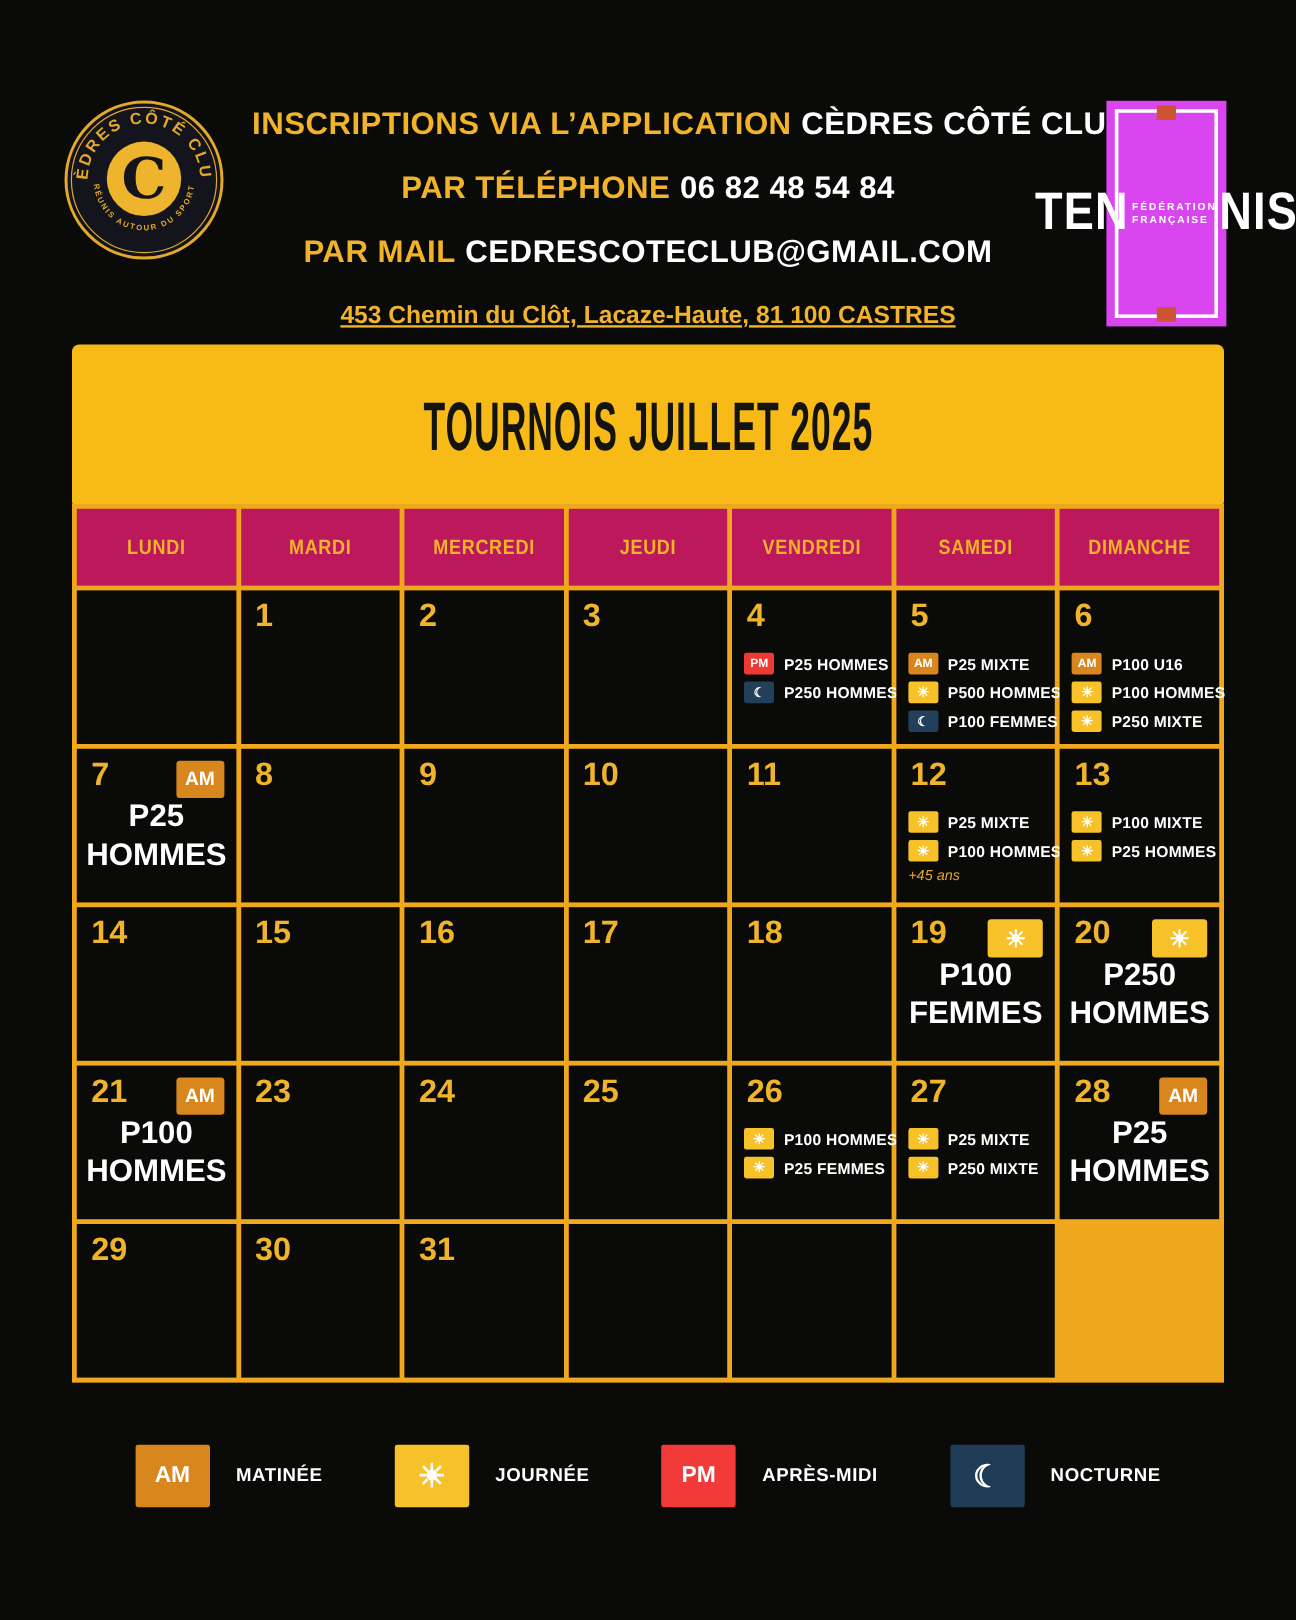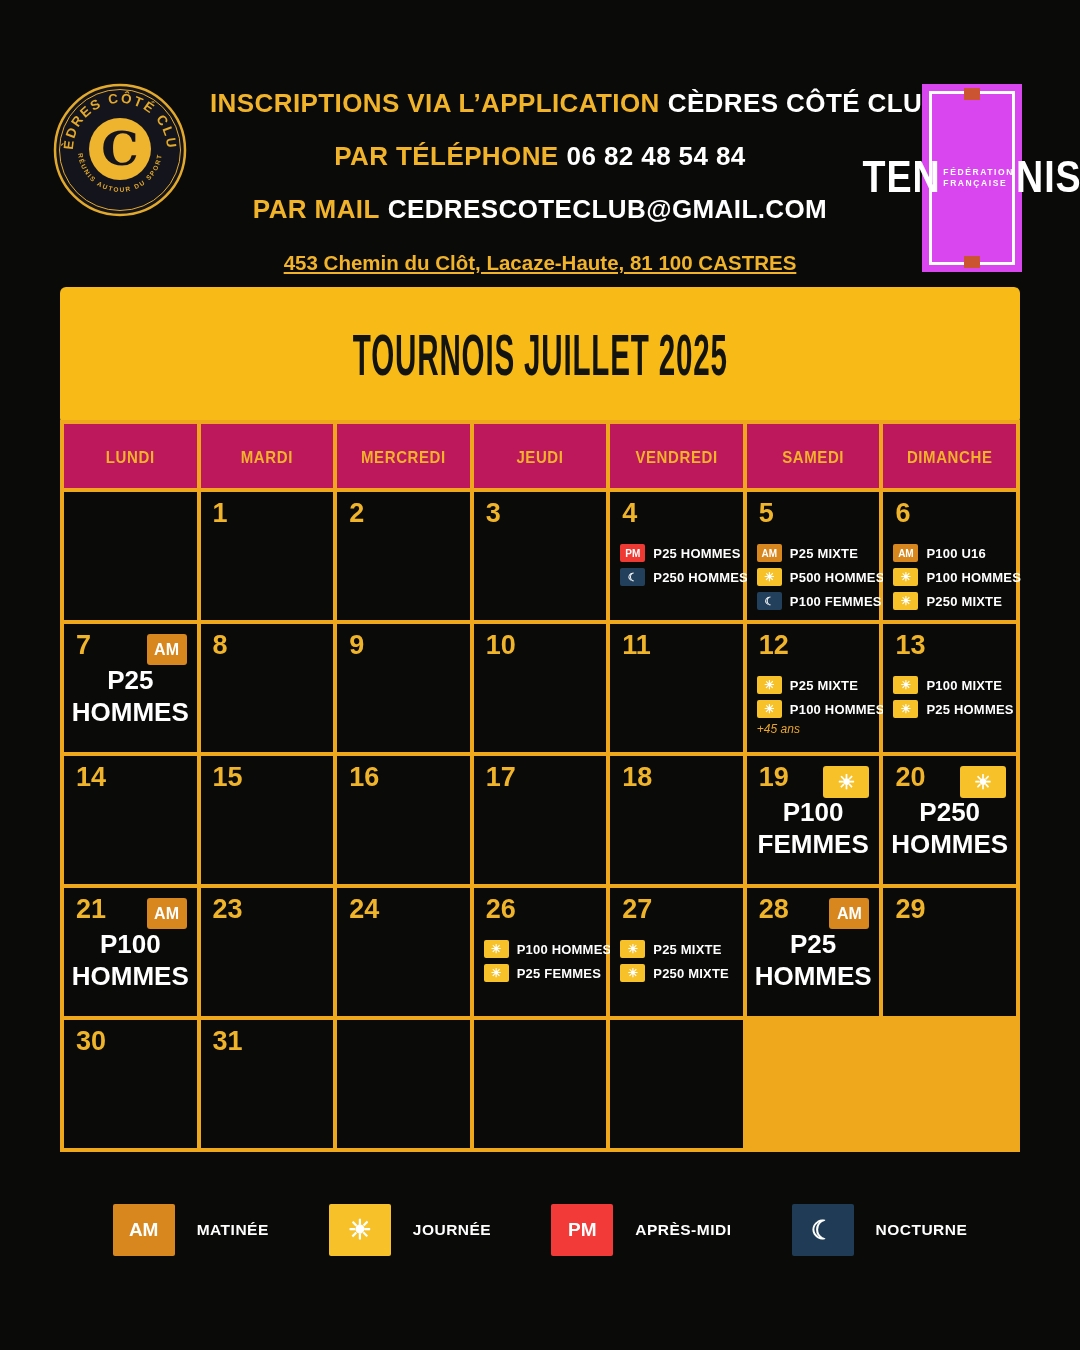--- a/index.html
+++ b/index.html
@@ -276,20 +276,23 @@
       <span class="corner am">AM</span>
       <div class="headline">P100 HOMMES</div>
     </div>
     <div class="cell">
       <div class="daynum">23</div>
     </div>
     <div class="cell">
       <div class="daynum">24</div>
     </div>
     <div class="cell">
+      <div class="daynum">25</div>
+    </div>
+    <div class="cell">
       <div class="daynum">26</div>
       <div class="events">
         <div class="evt">
           <span class="badge day">☀</span>
           <span class="lab">P100 HOMMES</span>
         </div>
         <div class="evt">
           <span class="badge day">☀</span>
           <span class="lab">P25 FEMMES</span>
         </div>

